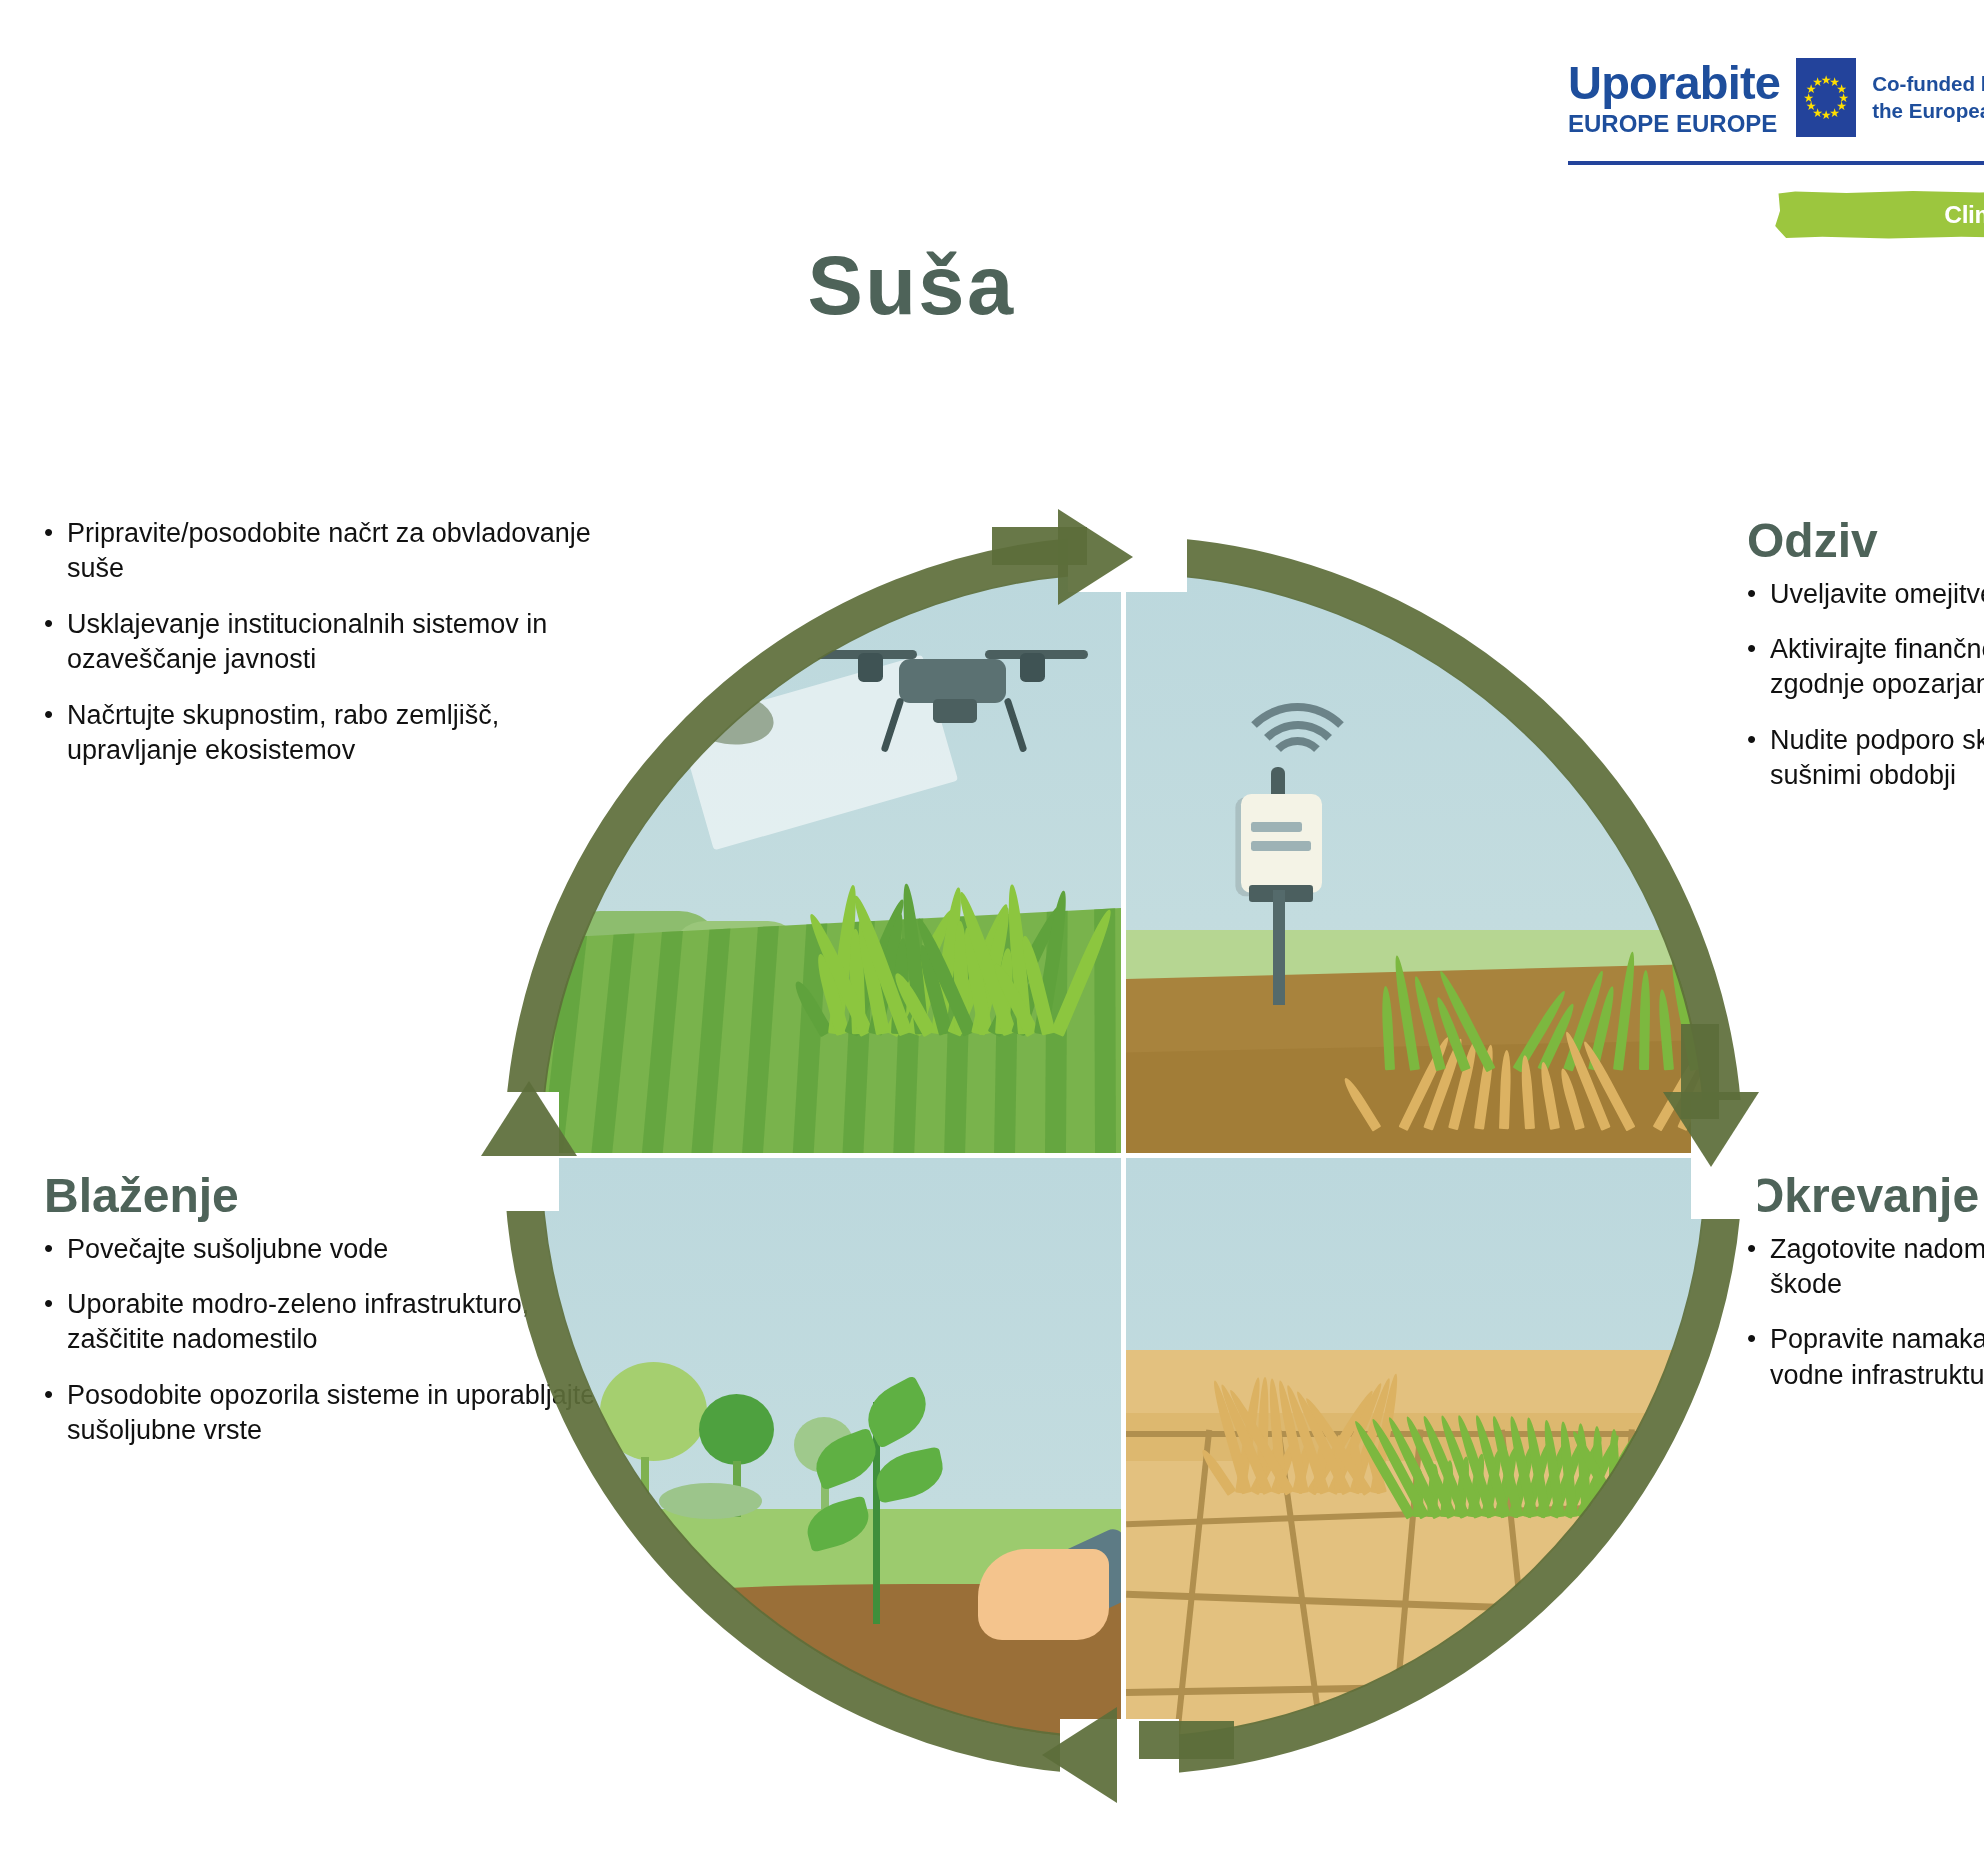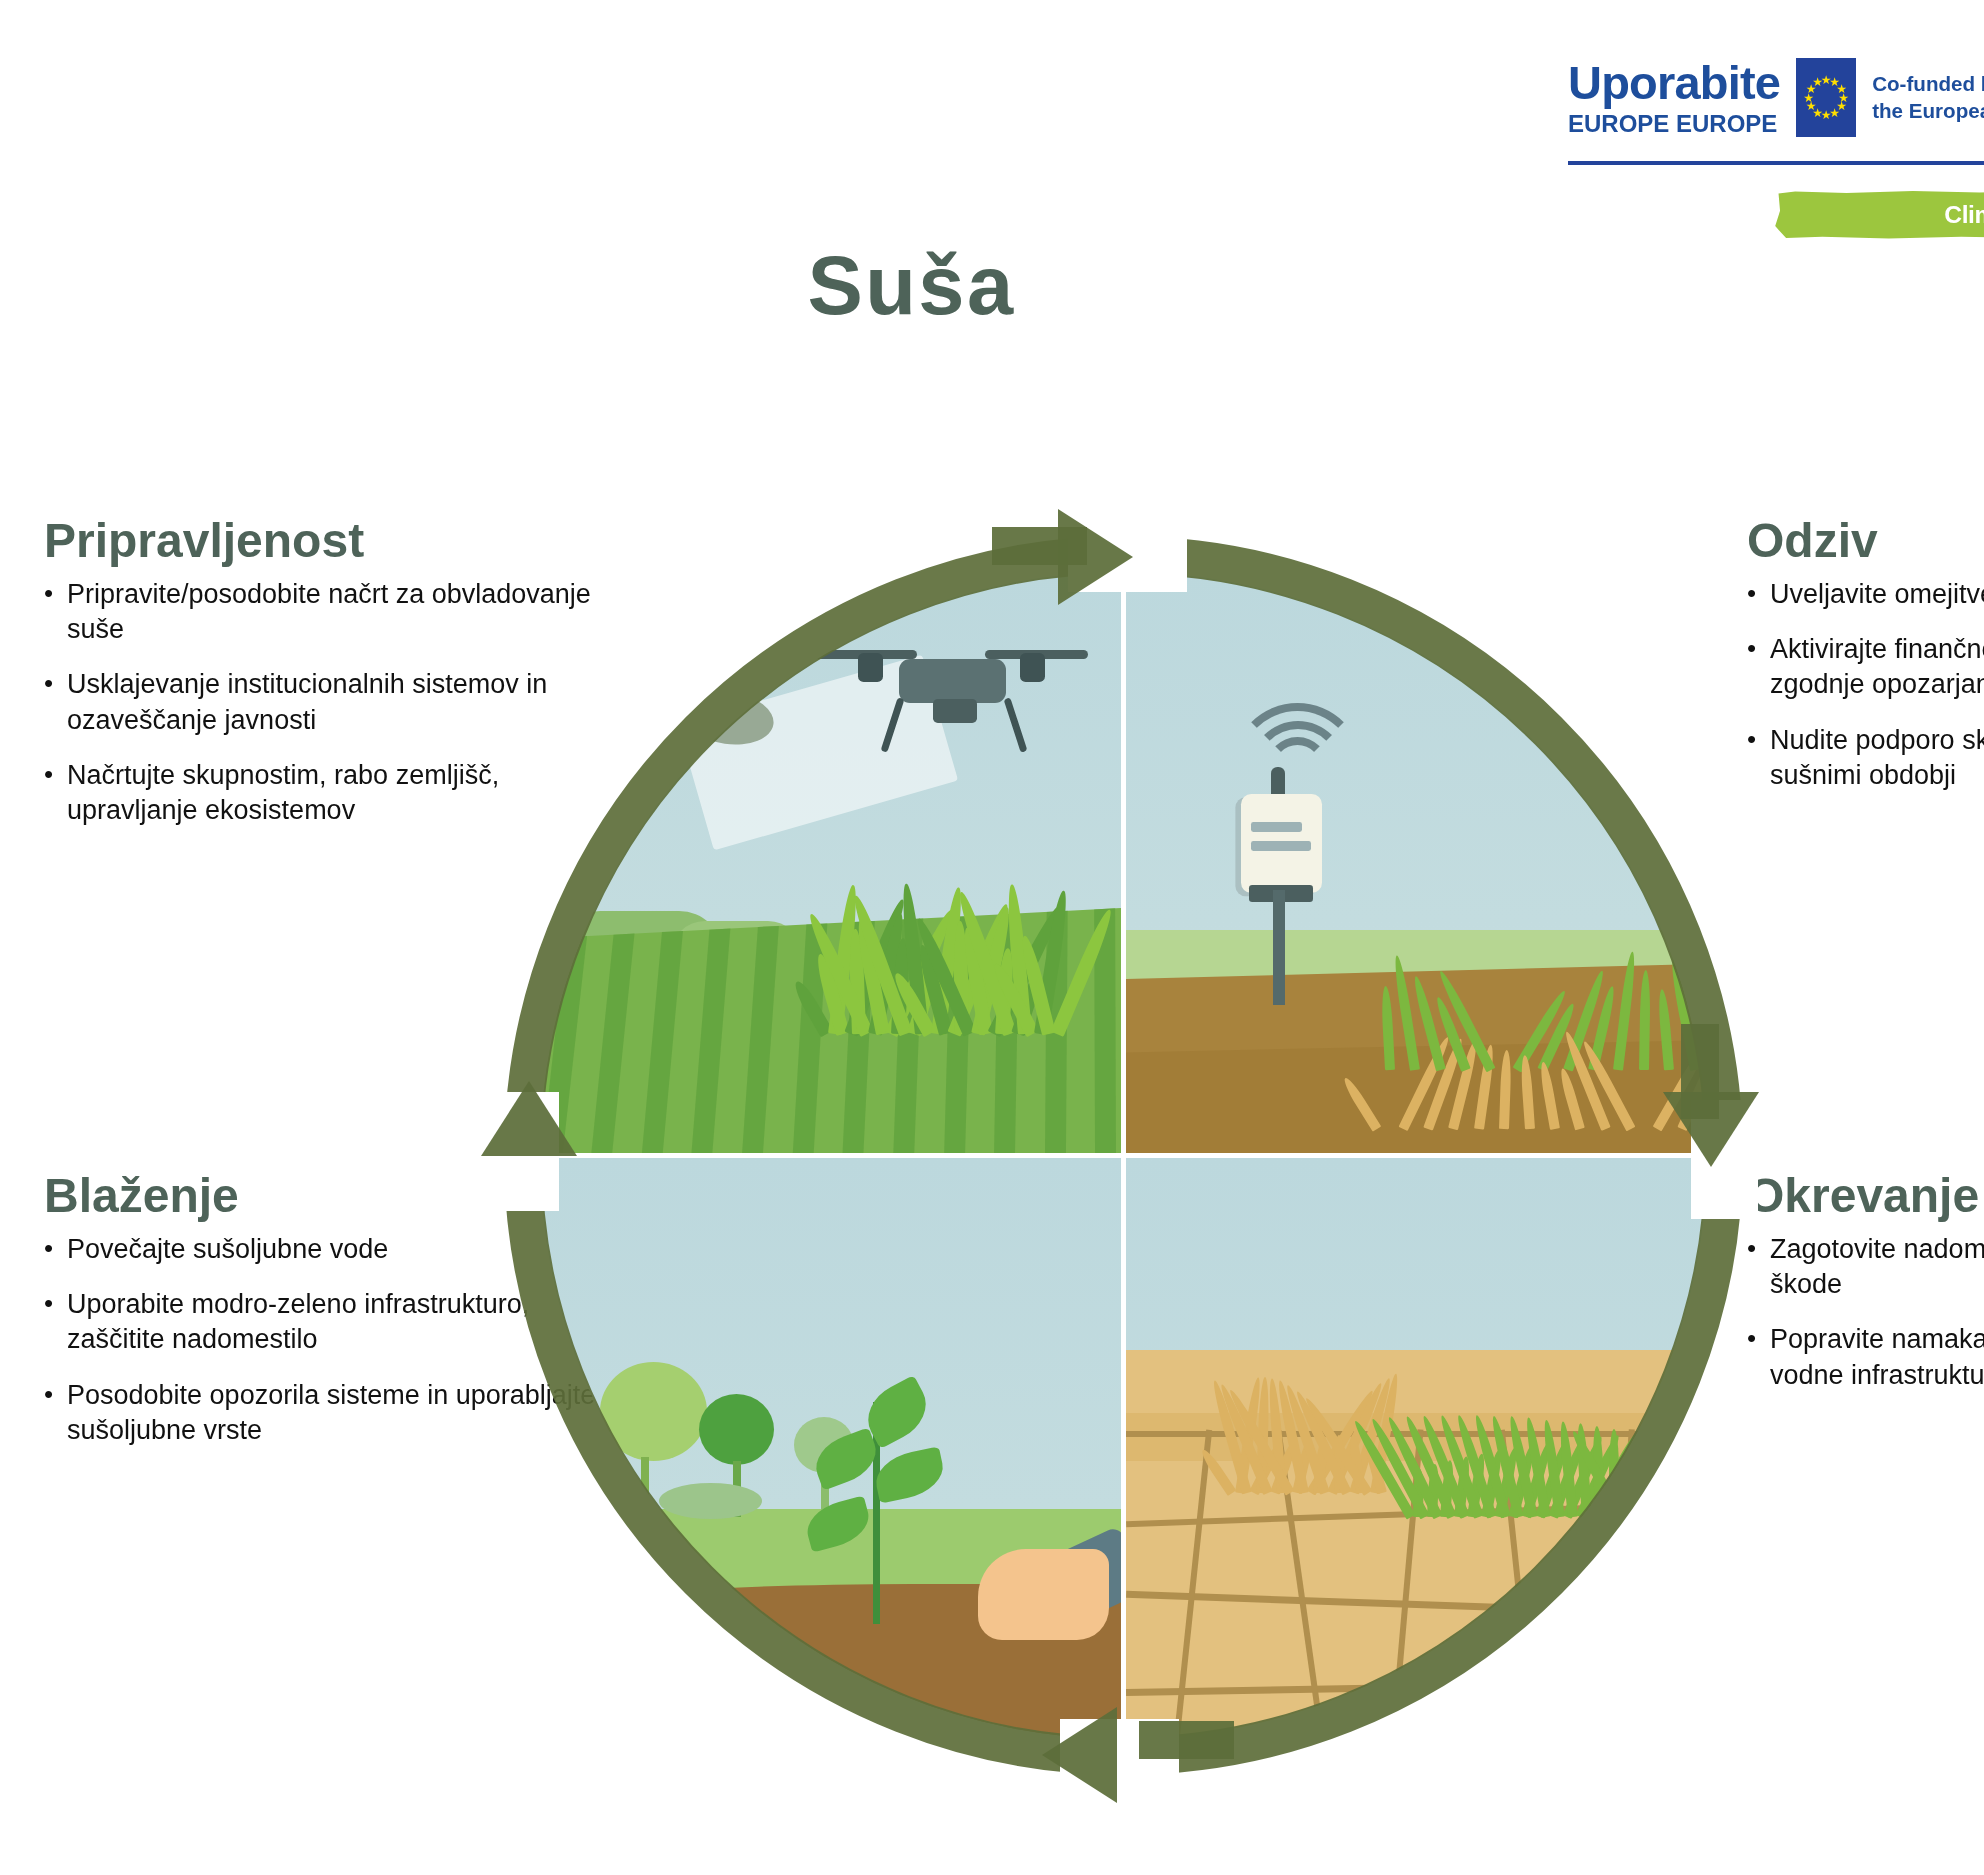--- a/index.html
+++ b/index.html
@@ -192,21 +192,20 @@
   <div id="logo-divider"></div>
   <div id="clim4cast-badge">
     <div id="clim4cast-brush"></div>
     <div id="clim4cast-text">Clim4Cast</div>
   </div>
 </div>
 
 <div id="page-title">Suša</div>
 
 <div class="col" id="col-preparedness">
-  <h2>Pripravljenost</h2>
   <ul>
     <li>
         <span class="bullet">•</span>
         <span class="btext">Pripravite/posodobite načrt za obvladovanje suše</span>
       </li>
     <li>
         <span class="bullet">•</span>
         <span class="btext">Usklajevanje institucionalnih sistemov in ozaveščanje javnosti</span>
       </li>
     <li>

